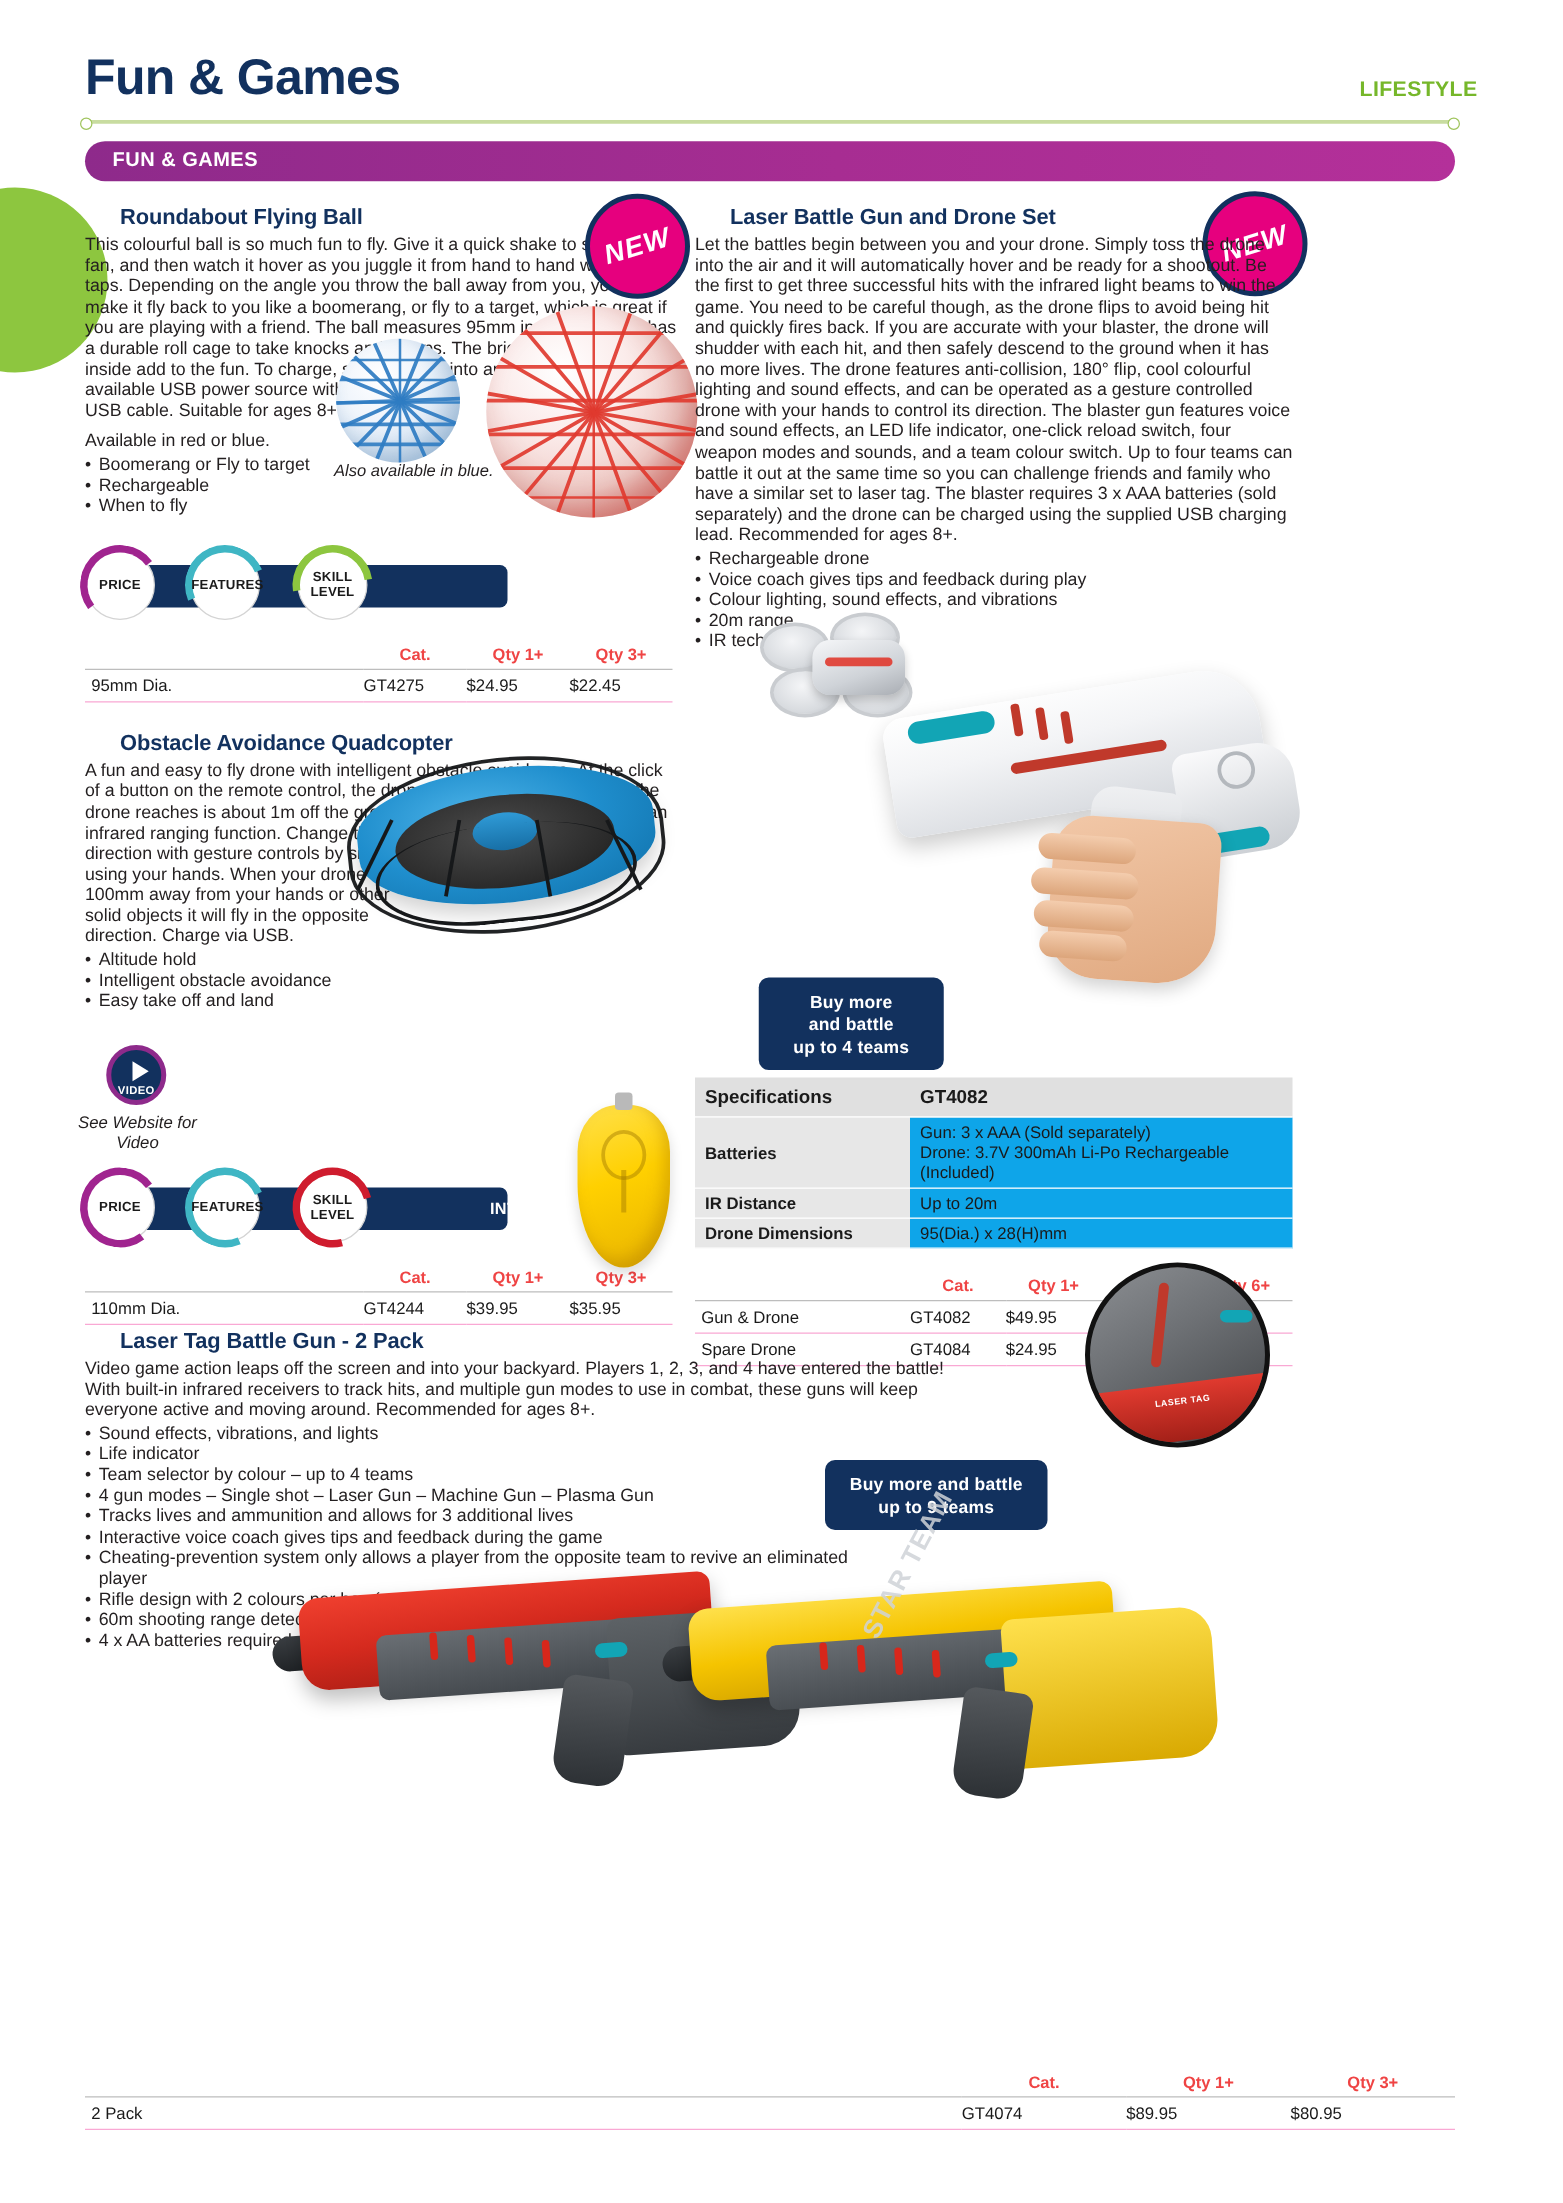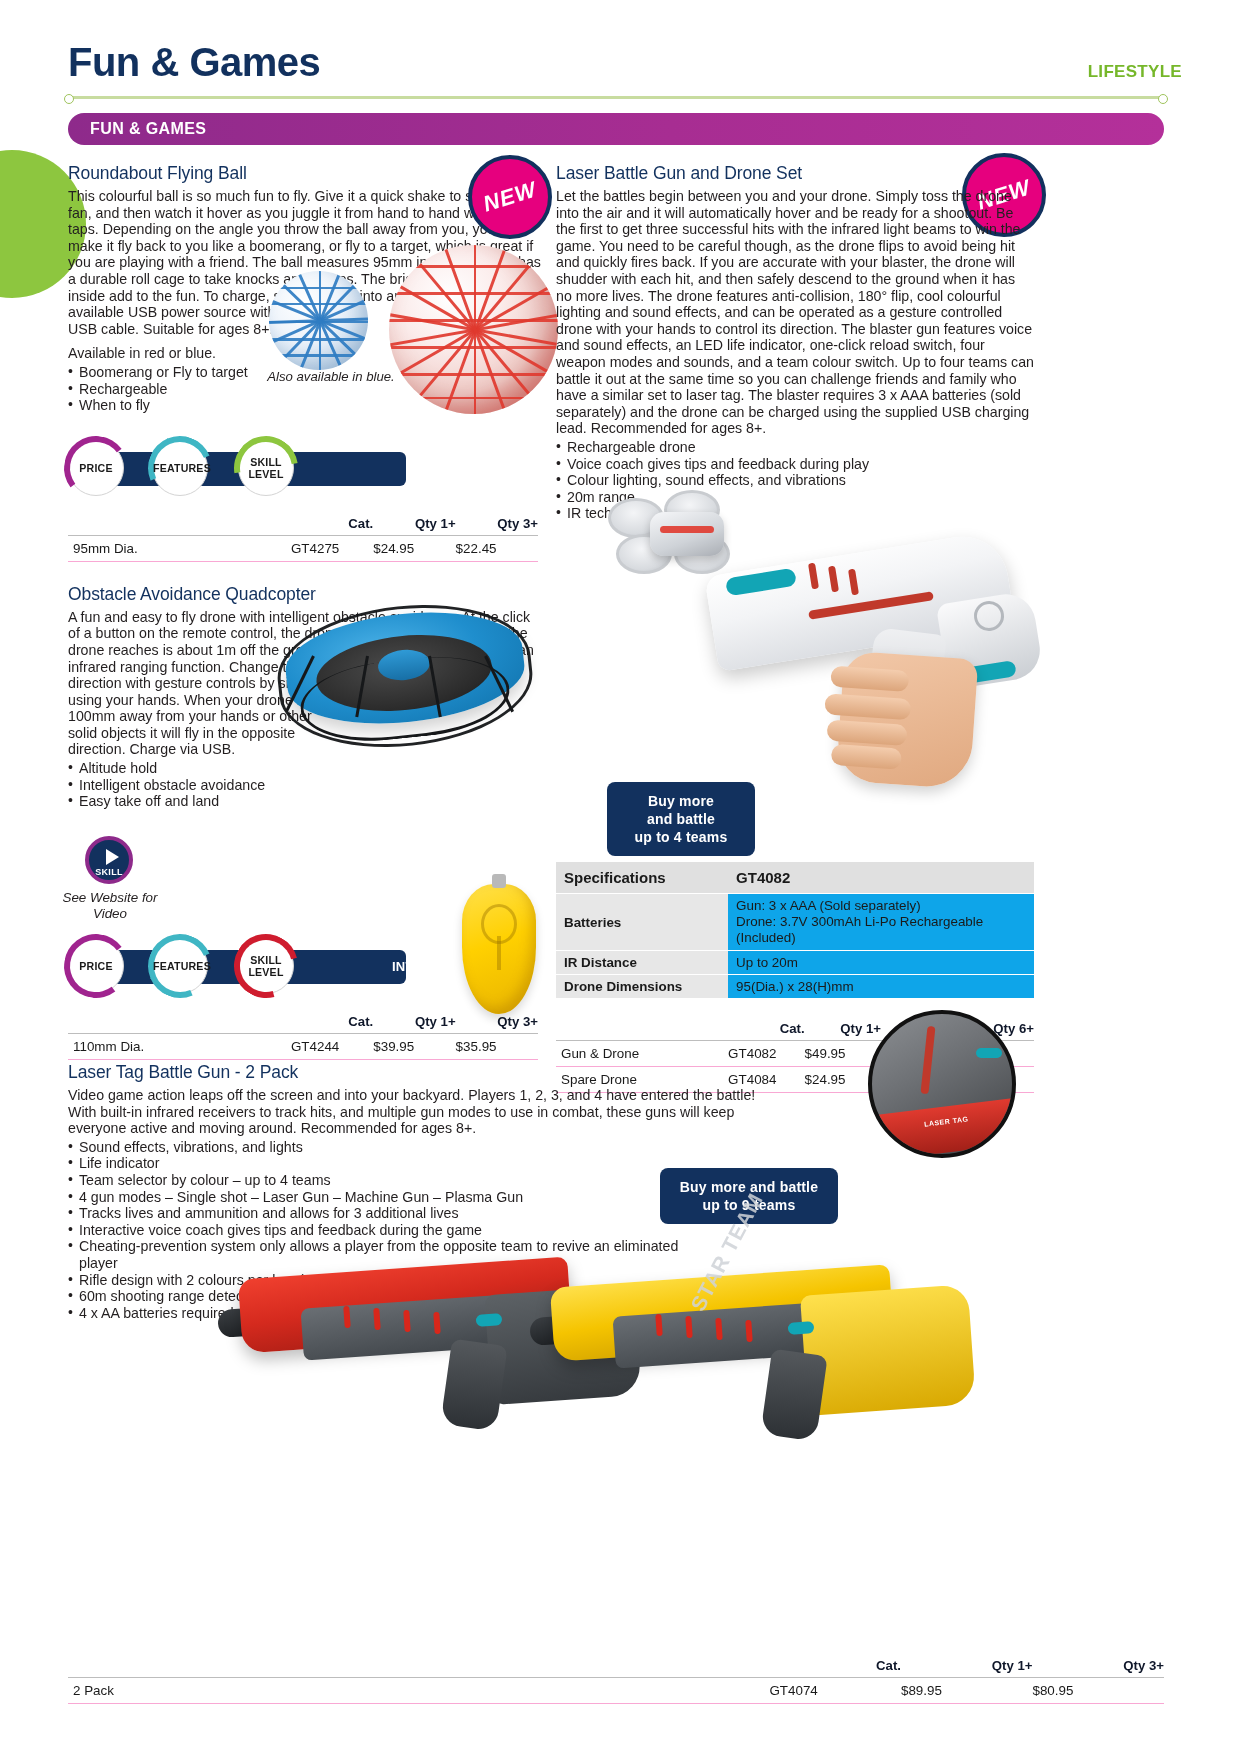--- a/index.html
+++ b/index.html
@@ -49,21 +49,21 @@
     border-radius: 16px;
     background: linear-gradient(90deg, #8e2a8b 0%, #a72d92 55%, #b4309a 100%);
   }
   .cat-bar span {
     position: absolute; left: 22px; top: 7px;
     font-size: 16px; font-weight: bold; letter-spacing: 0.4px; color: #fff;
   }
 
   
   .prod-title {
-    font-size: 17.5px; font-weight: normal; color: #12315e; letter-spacing: -0.1px;
+    font-size: 17.5px; font-weight: bold; color: #12315e; letter-spacing: -0.1px; margin-left: 28px;
   }
   .body-txt {
     font-size: 14.2px; line-height: 16.6px; color: #231f20;
   }
   ul.bullets { list-style: none; margin-top: 2px; }
   ul.bullets li {
     font-size: 14.2px; line-height: 16.6px; position: relative; padding-left: 11px;
   }
   ul.bullets li:before {
     content: "\2022"; position: absolute; left: 0px; top: -1px; font-size: 14px;
@@ -138,21 +138,21 @@
   .m-a .k1:before { border-top-color: #a0248f; border-left-color: #a0248f; transform: rotate(8deg); }
   .m-a .k2:before { border-top-color: #3fb6c4; border-left-color: #3fb6c4; transform: rotate(22deg); }
   .m-a .k3:before { border-top-color: #8dc63f; border-left-color: #8dc63f; transform: rotate(36deg); }
   .m-b .k1:before { border-top-color: #a0248f; border-left-color: #a0248f; border-bottom-color:#a0248f; transform: rotate(8deg); }
   .m-b .k2:before { border-top-color: #3fb6c4; border-left-color: #3fb6c4; border-bottom-color:#3fb6c4; transform: rotate(22deg); }
   .m-b .k3:before { border-top-color: #cf1c2e; border-left-color: #cf1c2e; border-bottom-color:#cf1c2e; transform: rotate(30deg); }
 
   
   table.price { border-collapse: collapse; font-size: 13.4px; }
   table.price th {
-    font-weight: bold; text-align: right; padding: 0 0 4px 0; color: #0f172a;
+    font-weight: bold; text-align: center; padding: 0 0 4px 0; color: #ef4444;
     font-size: 13.2px;
   }
   table.price td { padding: 5px 0 5px 0; color: #1a1a1a; }
   table.price tbody tr { border-top: 1px solid #bdbdbd; border-bottom: 1px solid #f9a8d4; }
   table.price .c-desc { width: 46%; padding-left: 5px; }
   table.price .c-cat  { width: 17%; }
   table.price .c-q1   { width: 17%; }
   table.price .c-q3   { width: 17%; }
 
   
@@ -610,21 +610,21 @@
     <div class="quad-hub"></div>
     <div class="quad-cage2"></div>
     <div class="quad-strut" style="left:42px; transform:rotate(26deg)"></div>
     <div class="quad-strut" style="left:96px; transform:rotate(10deg)"></div>
     <div class="quad-strut" style="left:158px; transform:rotate(-10deg)"></div>
     <div class="quad-strut" style="left:214px; transform:rotate(-26deg)"></div>
   </div>
 
   <div class="video-badge">
     <div class="tri"></div>
-    <div class="vt">SKILL</div>
+    <div class="vt">VIDEO</div>
   </div>
   <div class="video-cap">See Website for Video</div>
 
   <div class="remote">
     <div class="tip"></div>
     <div class="loop"></div>
     <div class="stem"></div>
   </div>
 
   <div id="col-right">

